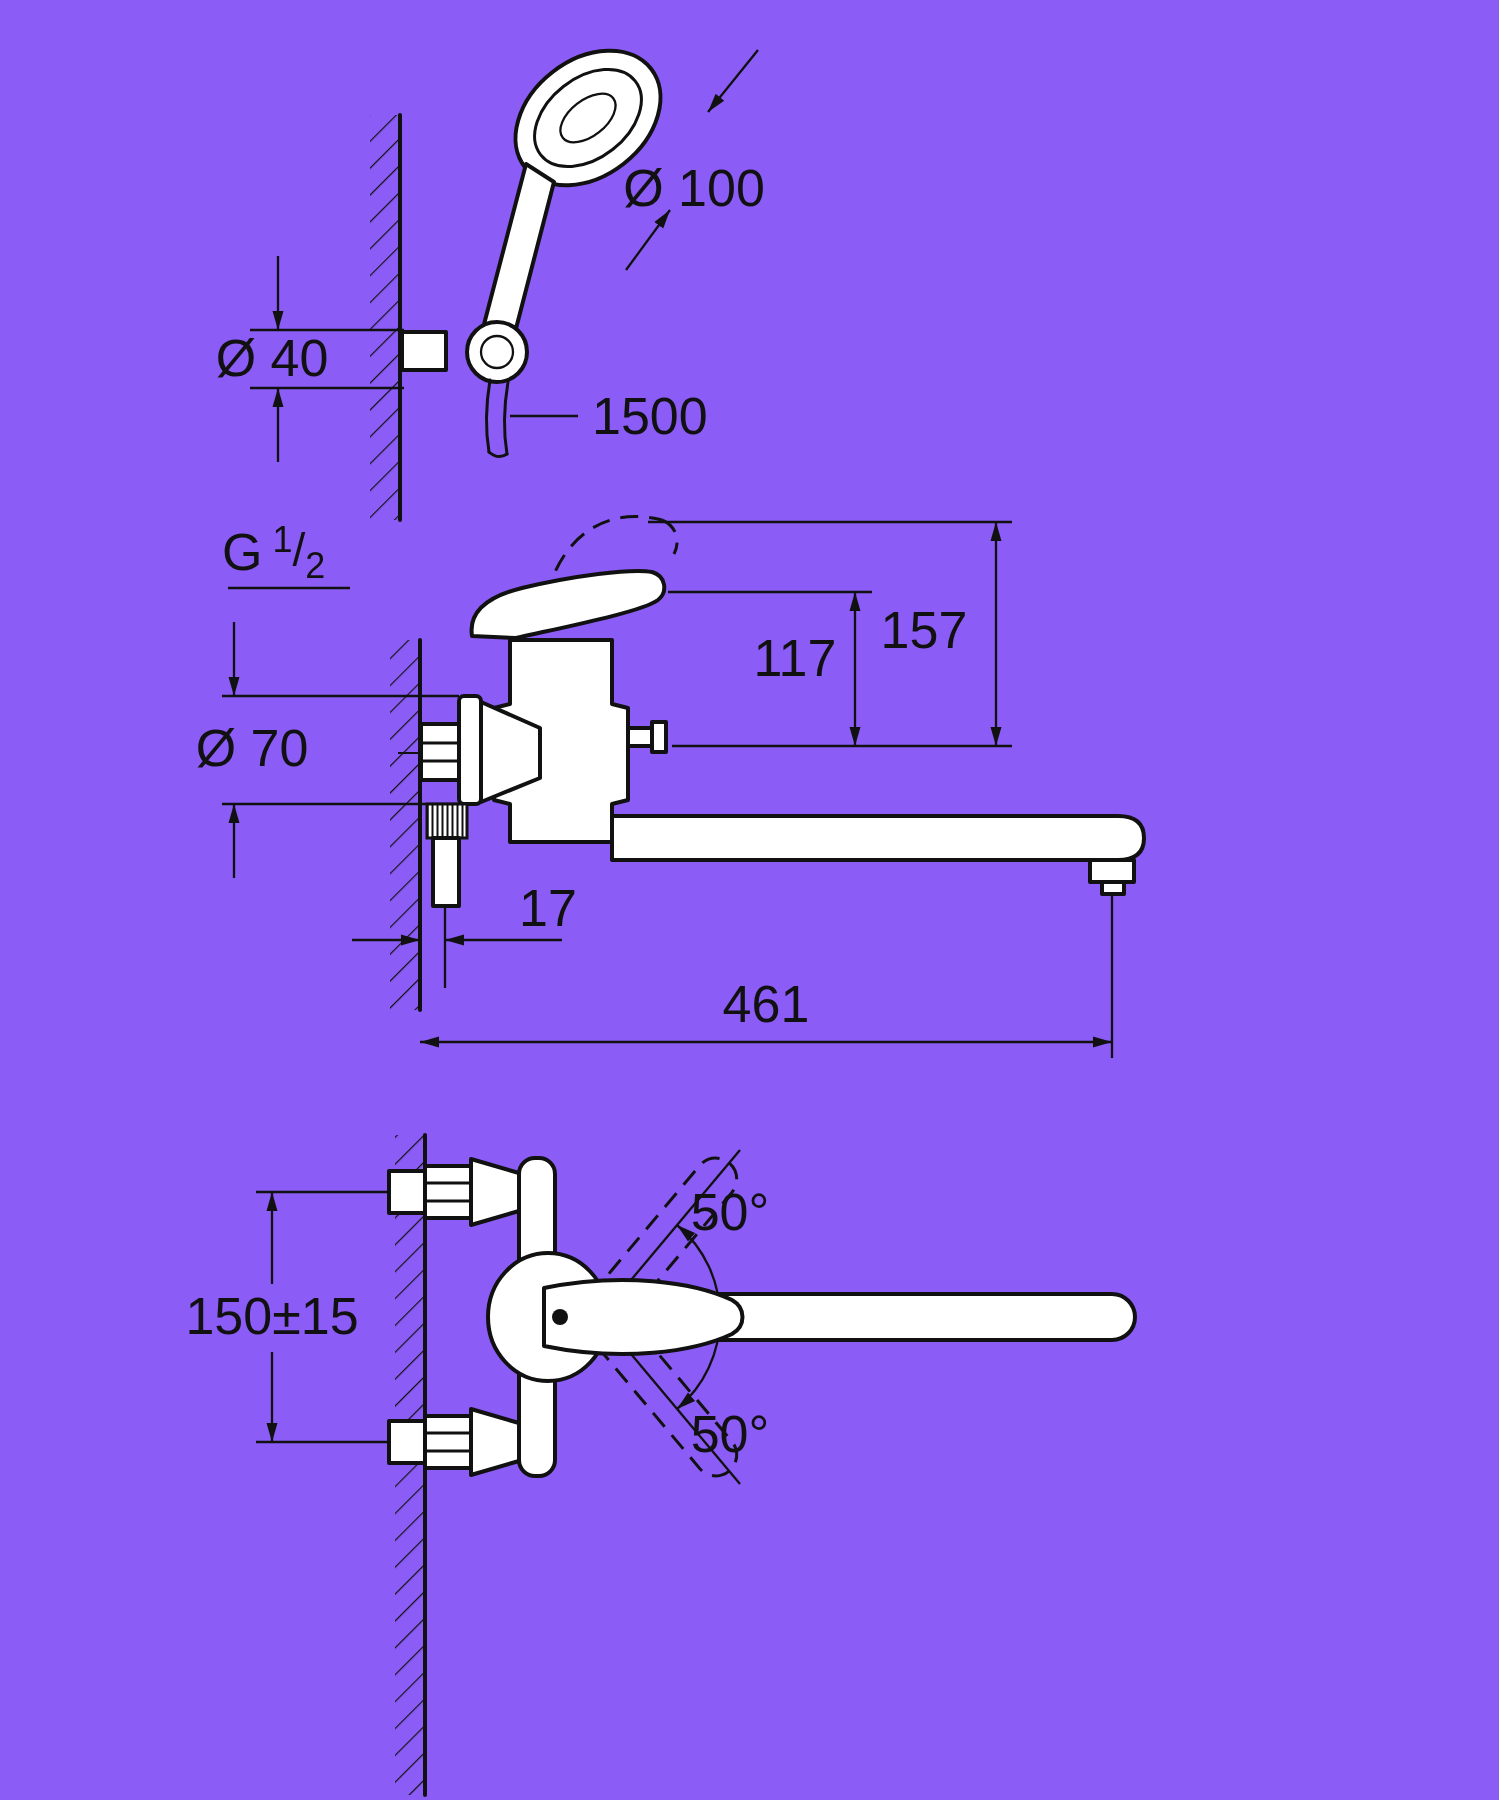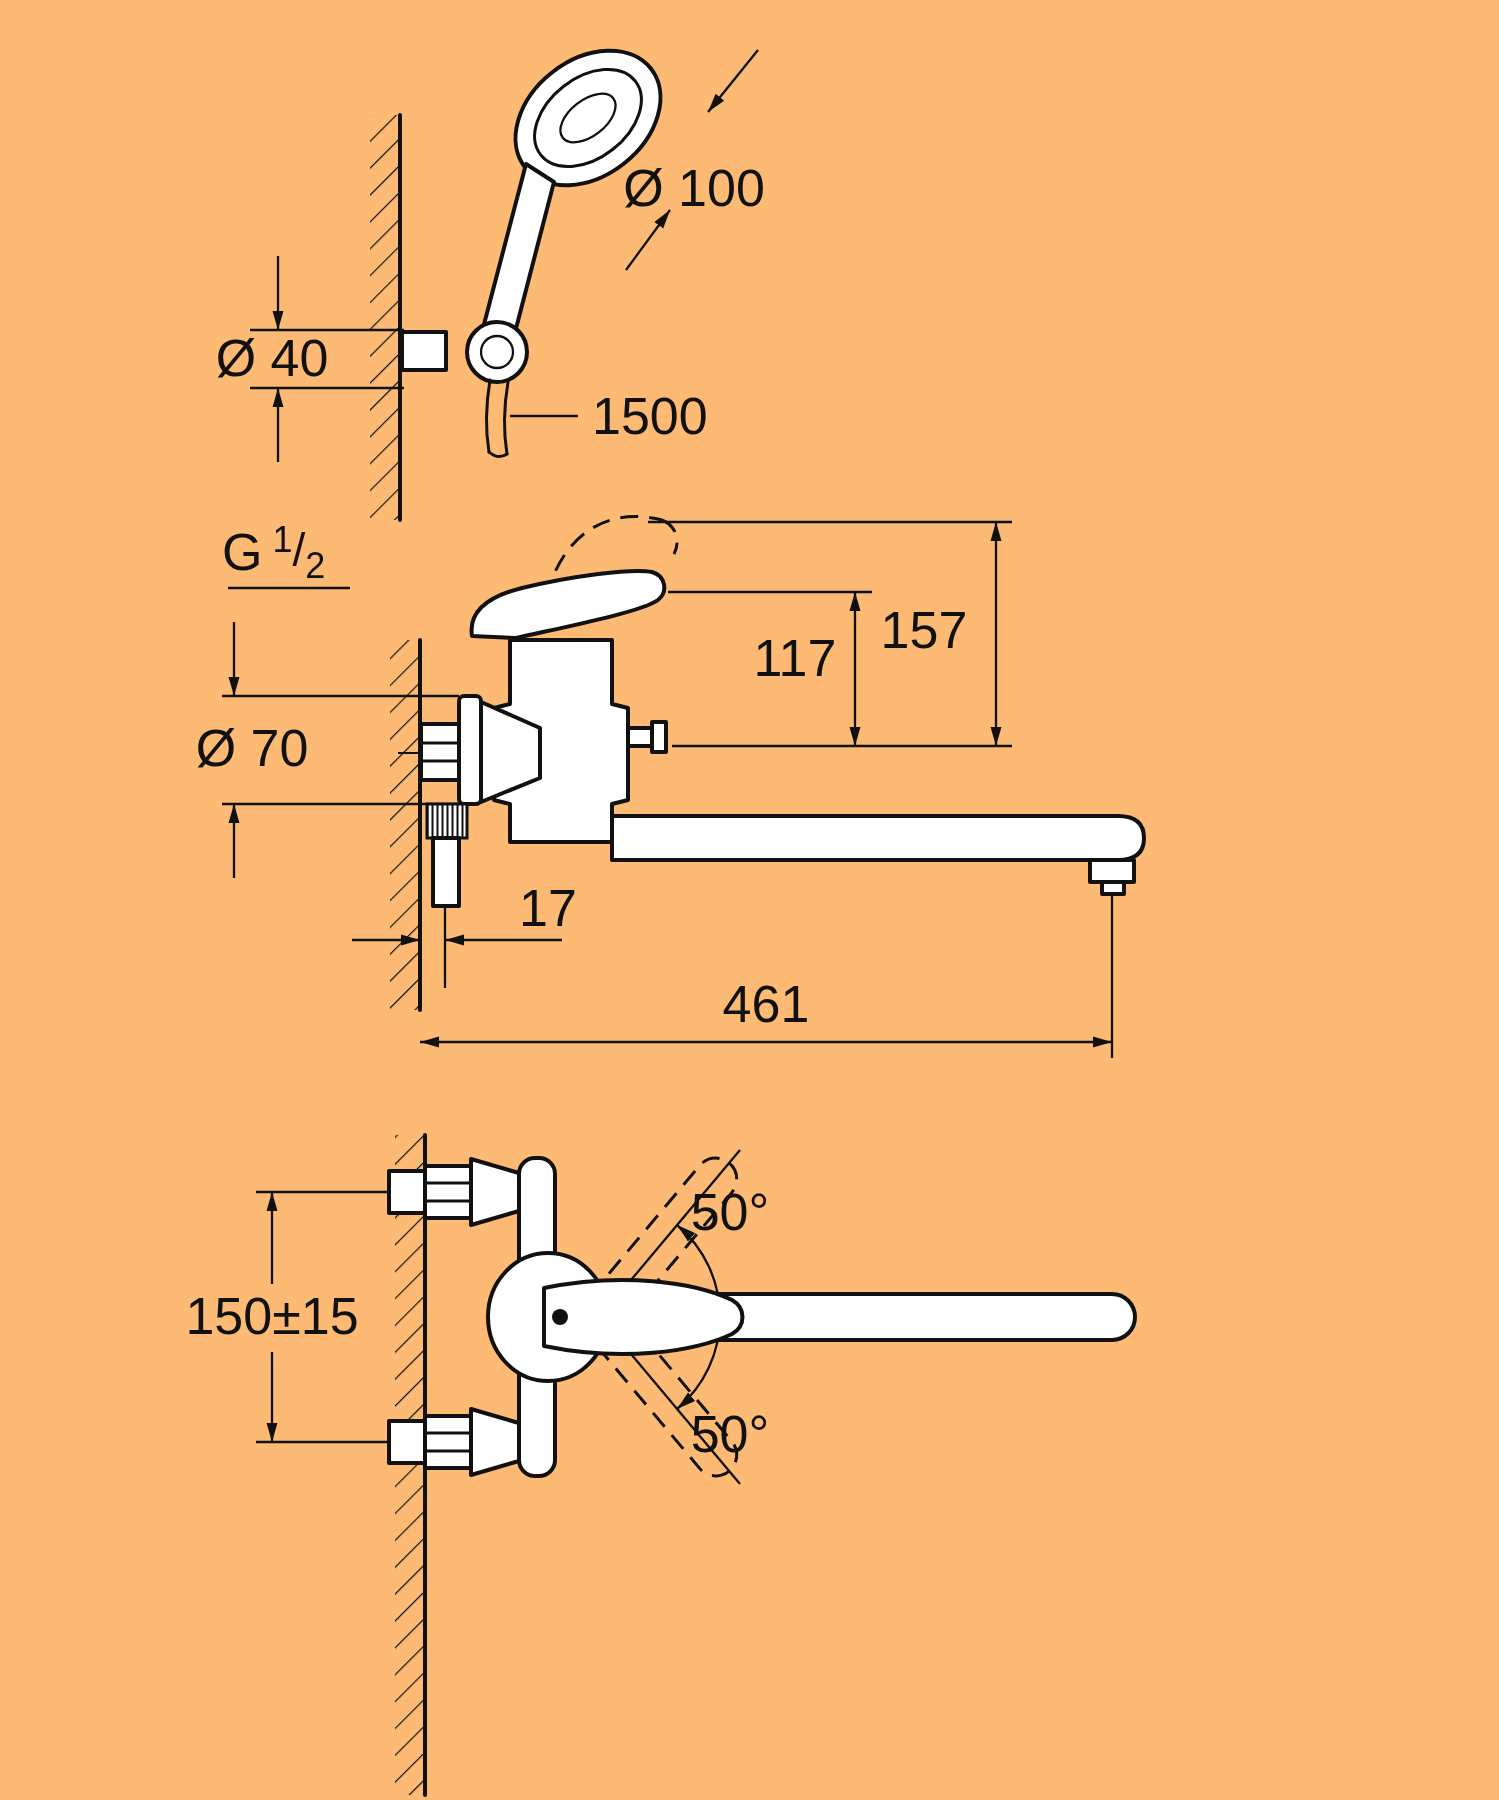--- a/index.html
+++ b/index.html
@@ -1,16 +1,16 @@
 <!DOCTYPE html>
 <html><head>
 <meta charset="utf-8">
 <style>
   html,body{margin:0;padding:0;background:#ffffff;}
-  .stage{width:1499px;height:1800px;background:#fdba74;position:relative;font-family:"Liberation Sans",sans-serif;}
+  .stage{width:1499px;height:1800px;background:#8b5cf6;position:relative;font-family:"Liberation Sans",sans-serif;}
   svg{display:block;}
   .obj{fill:none;stroke:#111;stroke-width:4;stroke-linejoin:round;stroke-linecap:round;}
   .objf{fill:#fff;stroke:#111;stroke-width:4;stroke-linejoin:round;}
   .med{fill:none;stroke:#111;stroke-width:3;stroke-linecap:round;}
   .thin{fill:none;stroke:#111;stroke-width:2.3;}
   .dash{fill:none;stroke:#111;stroke-width:3;stroke-dasharray:18 11;stroke-linejoin:round;}
   .cl{fill:none;stroke:#111;stroke-width:1.8;stroke-dasharray:26 8 7 8;}
   text{font-family:"Liberation Sans","DejaVu Sans",sans-serif;font-size:52px;fill:#111;}
 </style>
 </head>

